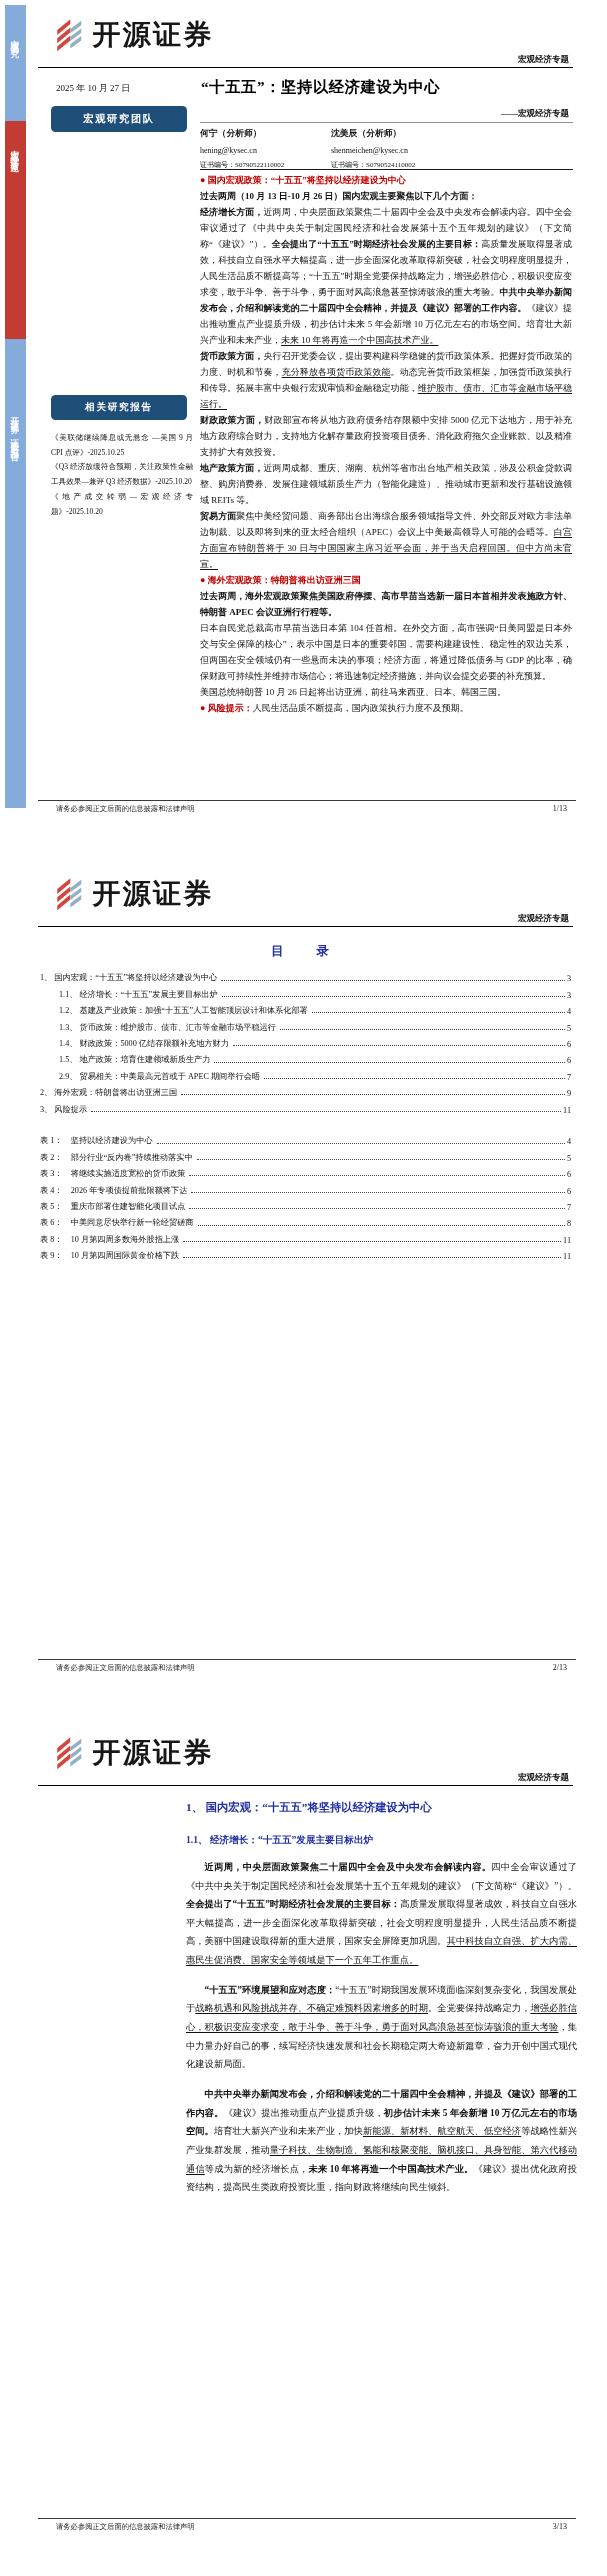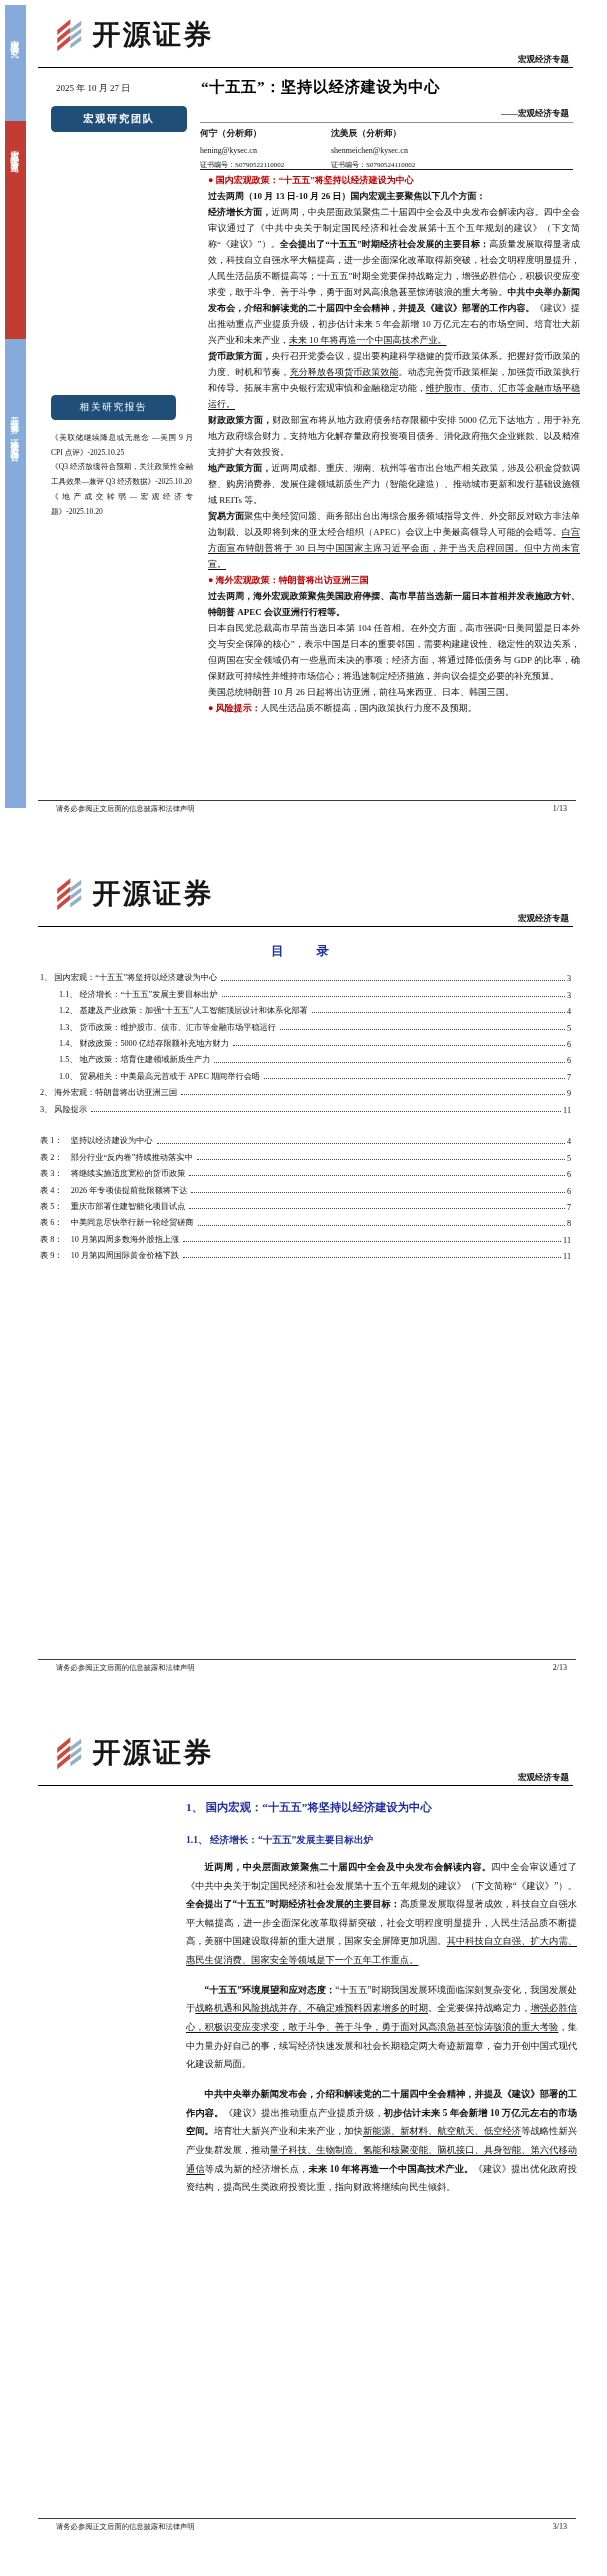--- a/index.html
+++ b/index.html
@@ -32,28 +32,28 @@
   .subtitle{position:absolute;right:38px;top:108px;font-size:8.5px;font-weight:700;}
   .subtitle-rule{position:absolute;left:200px;right:34px;top:122px;height:0.6px;background:#8f8f8f;}
   .team-box{position:absolute;left:51px;top:106px;width:136px;height:26px;background:#1F4E79;border-radius:4.5px;
             color:#fff;display:flex;align-items:center;justify-content:center;font-size:10.2px;font-weight:700;letter-spacing:1.7px;}
   .analysts{position:absolute;left:200px;top:128px;width:373px;display:flex;}
   .analyst{width:131px;}
   .analyst .nm{font-size:8.8px;font-weight:700;}
   .analyst .em{margin-top:6.2px;font-size:8px;}
   .analyst .ct{margin-top:5.1px;font-size:7px;}
   .body-rule{position:absolute;left:200px;right:34px;top:169px;height:1.1px;background:#1a1a1a;}
-  .p1-body{position:absolute;left:208px;top:172px;width:372px;font-size:9px;line-height:16px;text-align:justify;}
+  .p1-body{position:absolute;left:200px;top:172px;width:372px;font-size:9px;line-height:16px;text-align:justify;}
   .blk{margin:0;}
   .dot{color:#C00000;font-weight:700;}
   .b{font-weight:700;}
   .u{text-decoration:underline;text-underline-offset:2.3px;}
   .r{color:#C00000;}
-  .related-box{position:absolute;left:51px;top:395px;width:125px;height:25px;background:#1F4E79;border-radius:4.5px;
-               color:#fff;display:flex;align-items:center;justify-content:center;font-size:9.6px;font-weight:400;letter-spacing:1.7px;}
+  .related-box{position:absolute;left:51px;top:395px;width:136px;height:25px;background:#1F4E79;border-radius:4.5px;
+               color:#fff;display:flex;align-items:center;justify-content:center;font-size:9.6px;font-weight:700;letter-spacing:1.7px;}
   .related-list{position:absolute;left:51px;top:431px;width:142px;font-size:7.6px;line-height:14.7px;text-align:justify;}
   .related-list p{margin:0;}
   
   .toc-title{position:absolute;left:0;right:7px;top:84px;text-align:center;font-size:12.4px;font-weight:800;
              color:#2030A0;letter-spacing:10.2px;text-indent:10.2px;}
   .toc{position:absolute;left:40px;top:108px;width:531px;}
   .tables{position:absolute;left:40px;top:271px;width:531px;}
   .trow{display:flex;align-items:flex-end;height:16.4px;font-size:8.2px;}
   .trow.lv2{padding-left:19px;}
   .tlabel{white-space:nowrap;}
@@ -191,21 +191,21 @@
           <span class="tlabel">1.4、 财政政策：5000 亿结存限额补充地方财力</span>
           <span class="dots"></span>
           <span class="tpage">6</span>
         </div>
         <div class="trow lv2">
           <span class="tlabel">1.5、 地产政策：培育住建领域新质生产力</span>
           <span class="dots"></span>
           <span class="tpage">6</span>
         </div>
         <div class="trow lv2">
-          <span class="tlabel">1.0、 贸易相关：中美最高元首或于 APEC 期间举行会晤</span>
+          <span class="tlabel">2.9、 贸易相关：中美最高元首或于 APEC 期间举行会晤</span>
           <span class="dots"></span>
           <span class="tpage">7</span>
         </div>
         <div class="trow">
           <span class="tlabel">2、 海外宏观：特朗普将出访亚洲三国</span>
           <span class="dots"></span>
           <span class="tpage">9</span>
         </div>
         <div class="trow">
           <span class="tlabel">3、 风险提示</span>

